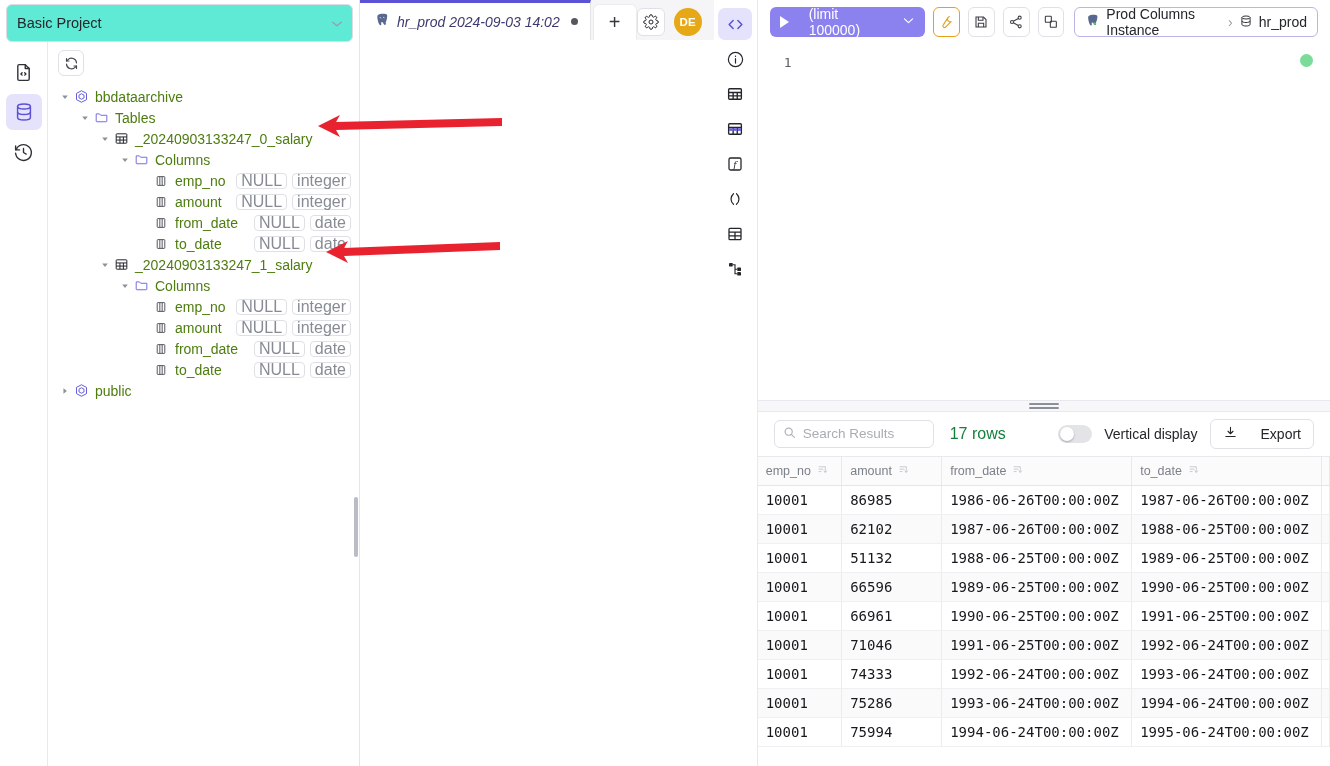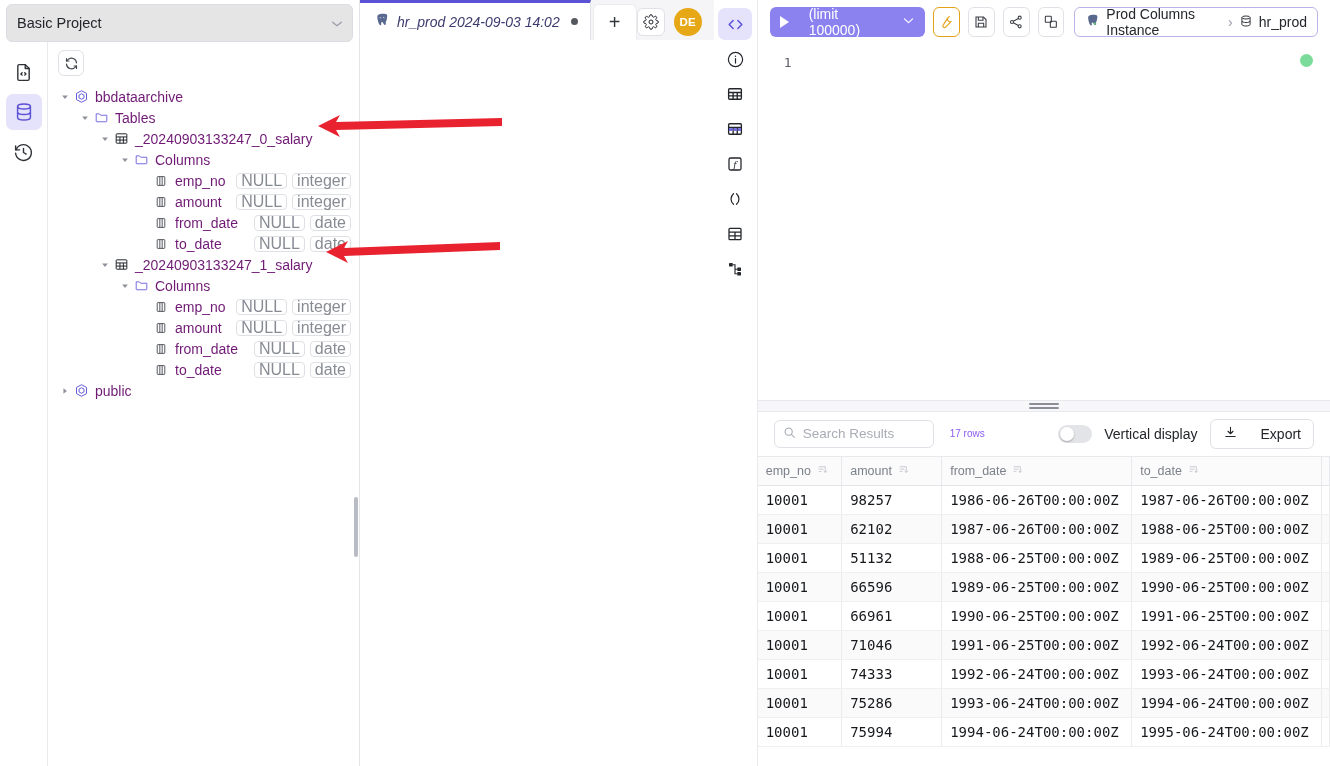--- a/index.html
+++ b/index.html
@@ -13,21 +13,21 @@
   .app { display: flex; width: 1330px; height: 766px; position: relative; }
 
   
   .left-col { width: 360px; height: 766px; display: flex; flex-direction: column;
               border-right: 1px solid #e4e5e9; background: #fff; }
 
   .project-select {
     height: 38px; margin: 4px 6px 0 6px;
     border: 1px solid #dcdde3; border-radius: 6px;
     display: flex; align-items: center; padding: 0 10px;
-    font-size: 14.5px; color: #24262c; background: #e5e5e5;
+    font-size: 14.5px; color: #24262c; background: #5eead4;
   }
   .project-select .label { flex: 1; }
   .chev { width: 12px; height: 12px; color: #7d818c; }
 
   .left-body { flex: 1; display: flex; min-height: 0; }
 
   .icon-rail {
     width: 48px; border-right: 1px solid #e8e9ed; background: #fff;
     display: flex; flex-direction: column; align-items: center;
     padding-top: 12px; gap: 4px;
@@ -50,21 +50,21 @@
   .refresh-btn {
     width: 26px; height: 26px; border: 1px solid #e0e1e6; border-radius: 6px;
     display: flex; align-items: center; justify-content: center; color: #41454d; background:#fff;
   }
 
   .tree { padding: 4px 0 0 0; overflow: hidden; flex: 1; font-size: 14px; }
   .node { display: flex; align-items: center; height: 21px; padding-right: 8px; white-space: nowrap; }
   .tw { width: 14px; min-width: 14px; display: flex; align-items: center; justify-content: center; color: #8d919b; }
   .tw svg { display:block; }
   .nicon { width: 18px; min-width: 18px; display: flex; align-items: center; justify-content: center; margin-right: 5px; }
-  .ntext { color: #701a75; font-size: 14px; text-align: center; }
+  .ntext { color: #4d7c0f; font-size: 14px; text-align: center; }
   .badges { margin-left: auto; display: flex; gap: 5px; align-items: center; }
   .badge {
     border: 1px solid #dfe0e5; border-radius: 4px; padding: 0px 4px;
     font-size: 16px; color: #878b94; line-height: 14px; background: #fff;
   }
   .sb-scroll { position: absolute; right: 1px; top: 455px; width: 4px; height: 60px; background: #b9bcc4; border-radius: 2px; }
 
   
   .right-col { flex: 1; display: flex; flex-direction: row; min-width: 0; background: #fff; }
 
@@ -131,21 +131,21 @@
   .splitter { height: 12px; background: #f7f7f9; border-top: 1px solid #e8e9ed; border-bottom: 1px solid #e8e9ed;
               display: flex; align-items: center; justify-content: center; }
   .splitter .hbars { width: 30px; }
   .splitter .hbars div { height: 2px; background: #8b8f98; margin: 2px 0; border-radius: 1px; }
 
   .results { flex: 1; display: flex; flex-direction: column; min-height: 0; }
   .res-toolbar { height: 44px; display: flex; align-items: center; gap: 16px; padding: 0 16px; }
   .res-search { width: 160px; height: 28px; border: 1px solid #e0e1e6; border-radius: 6px;
                 display: flex; align-items: center; gap: 7px; padding: 0 8px; }
   .res-search .ph { font-size: 13.5px; color: #a9acb4; }
-  .rowcount { font-size: 10px; color: #8b5cf6; }
+  .rowcount { font-size: 16px; color: #15803d; }
   .res-right { margin-left: auto; display: flex; align-items: center; gap: 12px; }
   .toggle { width: 34px; height: 18px; border-radius: 9px; background: #e3e4e8; position: relative; }
   .toggle .knob { position: absolute; left: 2px; top: 2px; width: 14px; height: 14px; border-radius: 50%; background: #fff;
                   box-shadow: 0 1px 2px rgba(0,0,0,.28); }
   .vd-label { font-size: 14px; color: #24262c; }
   .export-btn { height: 30px; border: 1px solid #e0e1e6; border-radius: 6px; display: flex; align-items: center;
                 gap: 23px; padding: 0 12px; font-size: 14px; color: #24262c; background: #fff; }
 
   .grid-wrap { flex: 1; overflow: hidden; border-top: 1px solid #e8e9ed; }
   table.grid { border-collapse: collapse; table-layout: fixed; width: 100%; }
@@ -661,21 +661,21 @@
                             <path d="M12 4v8M10 10l2 2.2 2-2.2"></path>
                           </svg></span>
                       </span>
                     </th>
                     <th class="c4"></th>
                   </tr>
                 </thead>
               <tbody id="grid-body">
                   <tr>
                     <td class="c0">10001</td>
-                    <td class="c1">98257</td>
+                    <td class="c1">86985</td>
                     <td class="c2">1986-06-26T00:00:00Z</td>
                     <td class="c3">1987-06-26T00:00:00Z</td>
                     <td class="c4"></td>
                   </tr>
                   <tr>
                     <td class="c0">10001</td>
                     <td class="c1">62102</td>
                     <td class="c2">1987-06-26T00:00:00Z</td>
                     <td class="c3">1988-06-25T00:00:00Z</td>
                     <td class="c4"></td>

